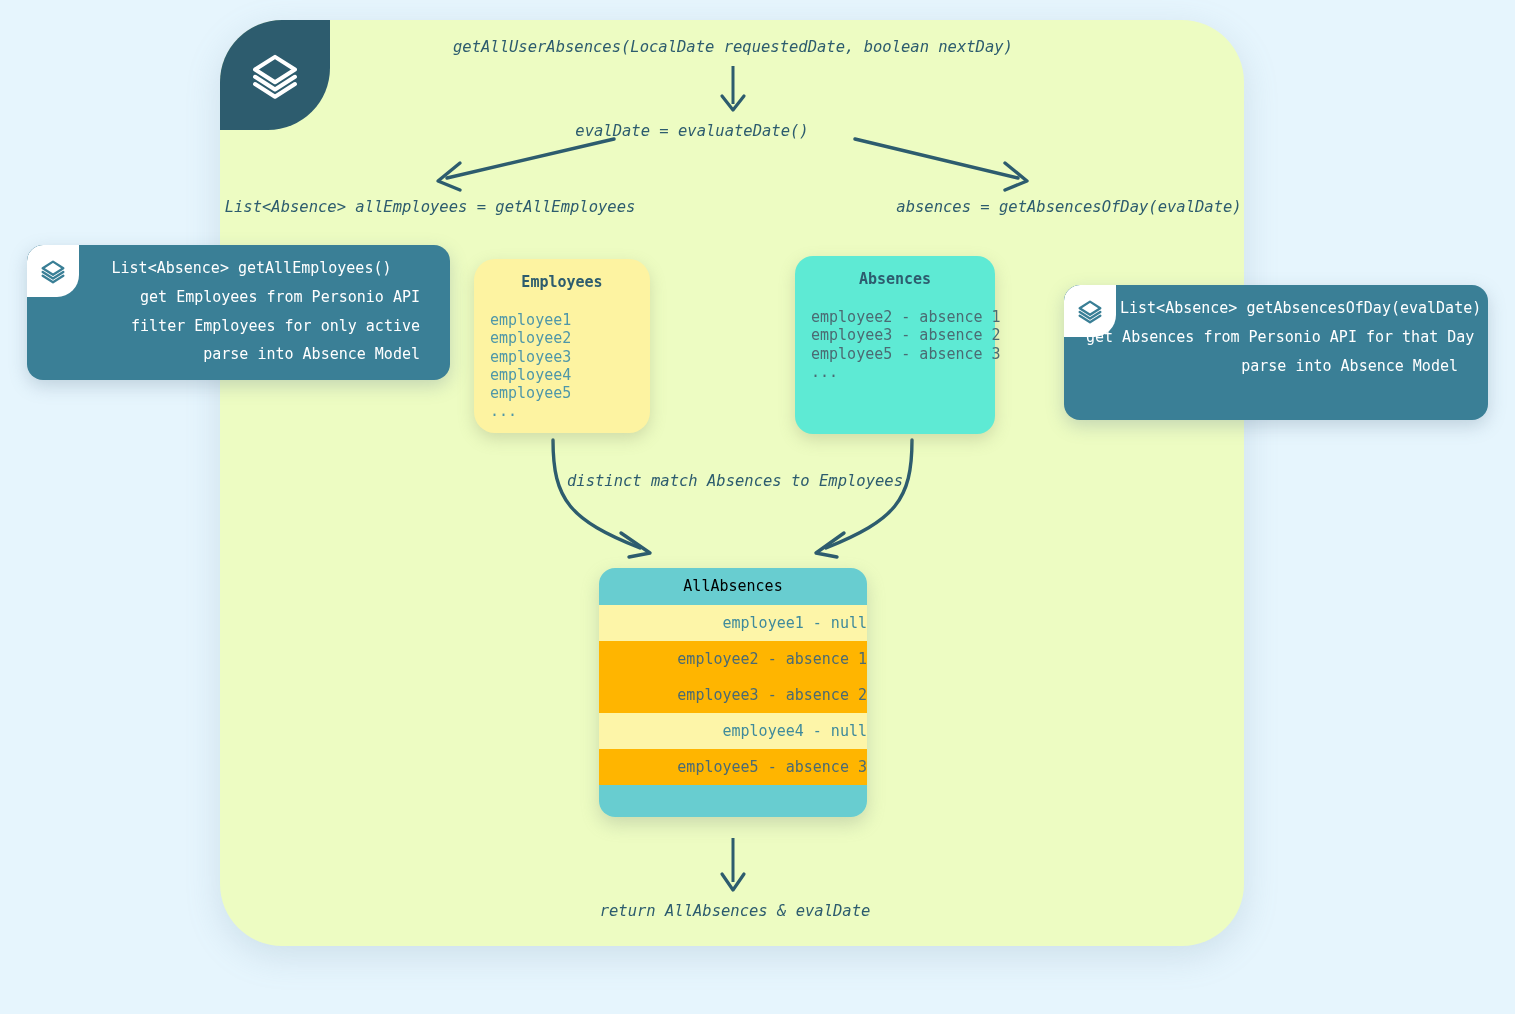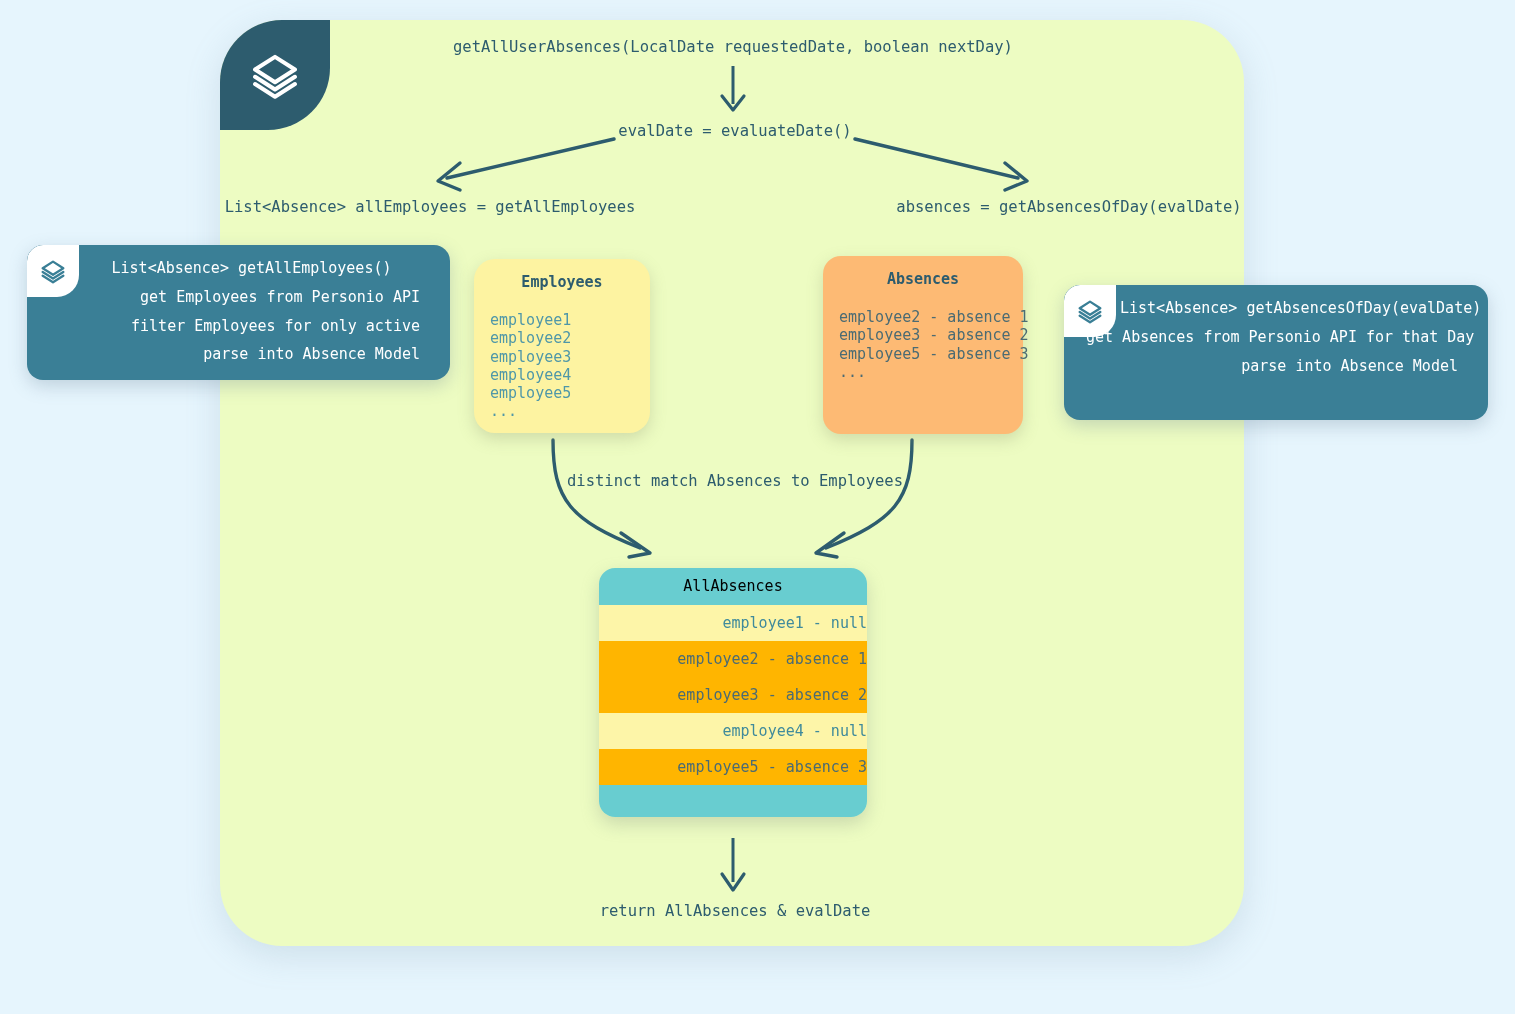--- a/index.html
+++ b/index.html
@@ -53,21 +53,21 @@
 
   
   .code-text {
     position: absolute;
     color: #2d5c6e;
     font-size: 15.5px;
     letter-spacing: 0px;
     white-space: pre;
     font-family: "DejaVu Sans Mono", "Liberation Mono", monospace;
   }
-  .center-x { transform: translateX(-50%); text-align: center; }
+  .center-x { transform: translateX(-50%); text-align: center; font-style: italic; }
 
   
   .teal-card {
     position: absolute;
     background: #3a7f96;
     border-radius: 16px;
     box-shadow: 0 6px 18px rgba(90,120,140,0.28);
     overflow: hidden;
   }
   .card-badge {
@@ -111,21 +111,21 @@
     white-space: pre;
   }
   .data-box .box-row {
     color: #3a7f96;
     font-size: 15px;
     white-space: pre;
     line-height: 1.22;
   }
   #box-employees { background: #fdf3a1; }
   #box-employees .box-row { color: #4f97a8; }
-  #box-absences { background: #fdba74; margin-left: 28px; }
+  #box-absences { background: #5eead4; }
   #box-absences .box-row { color: #4b6b73; }
 
   
   #all-absences {
     position: absolute;
     left: 599px;
     top: 568px;
     width: 268px;
     border-radius: 16px;
     overflow: hidden;
@@ -200,21 +200,21 @@
     </g>
 
     <g>
       <line x1="733" y1="838" x2="733" y2="882" stroke="#2d5c6e" stroke-width="3"></line>
       <path d="M722,874 L733,890 L744,874" fill="none" stroke="#2d5c6e" stroke-width="3.2" stroke-linecap="round" stroke-linejoin="round"></path>
     </g>
   </svg>
 
   <div class="code-text center-x" style="left:733px; top:38px;">getAllUserAbsences(LocalDate requestedDate, boolean nextDay)</div>
 
-  <div class="code-text center-x" style="left:735px; top:122px;">evalDate = evaluateDate()</div>
+  <div class="code-text center-x" style="left:692px; top:122px;">evalDate = evaluateDate()</div>
 
   <div class="code-text center-x" style="left:430px; top:198px;">List&lt;Absence&gt; allEmployees = getAllEmployees</div>
 
   <div class="code-text center-x" style="left:1069px; top:198px;">absences = getAbsencesOfDay(evalDate)</div>
 
   <div class="code-text center-x" style="left:735px; top:472px;">distinct match Absences to Employees</div>
 
   <div class="code-text center-x" style="left:735px; top:902px;">return AllAbsences &amp; evalDate</div>
 
   <div class="teal-card" style="left:27px; top:245px; width:423px; height:135px;">

